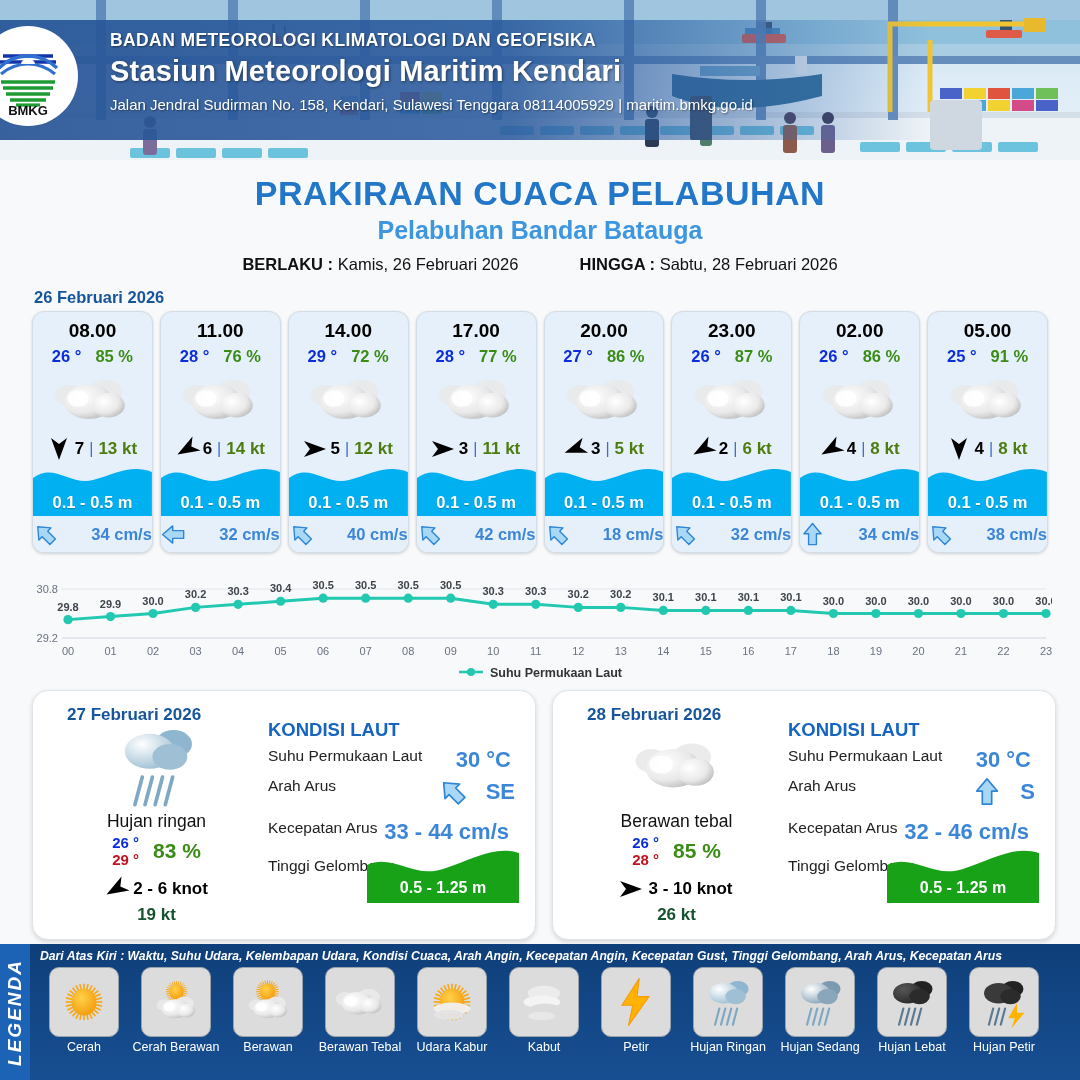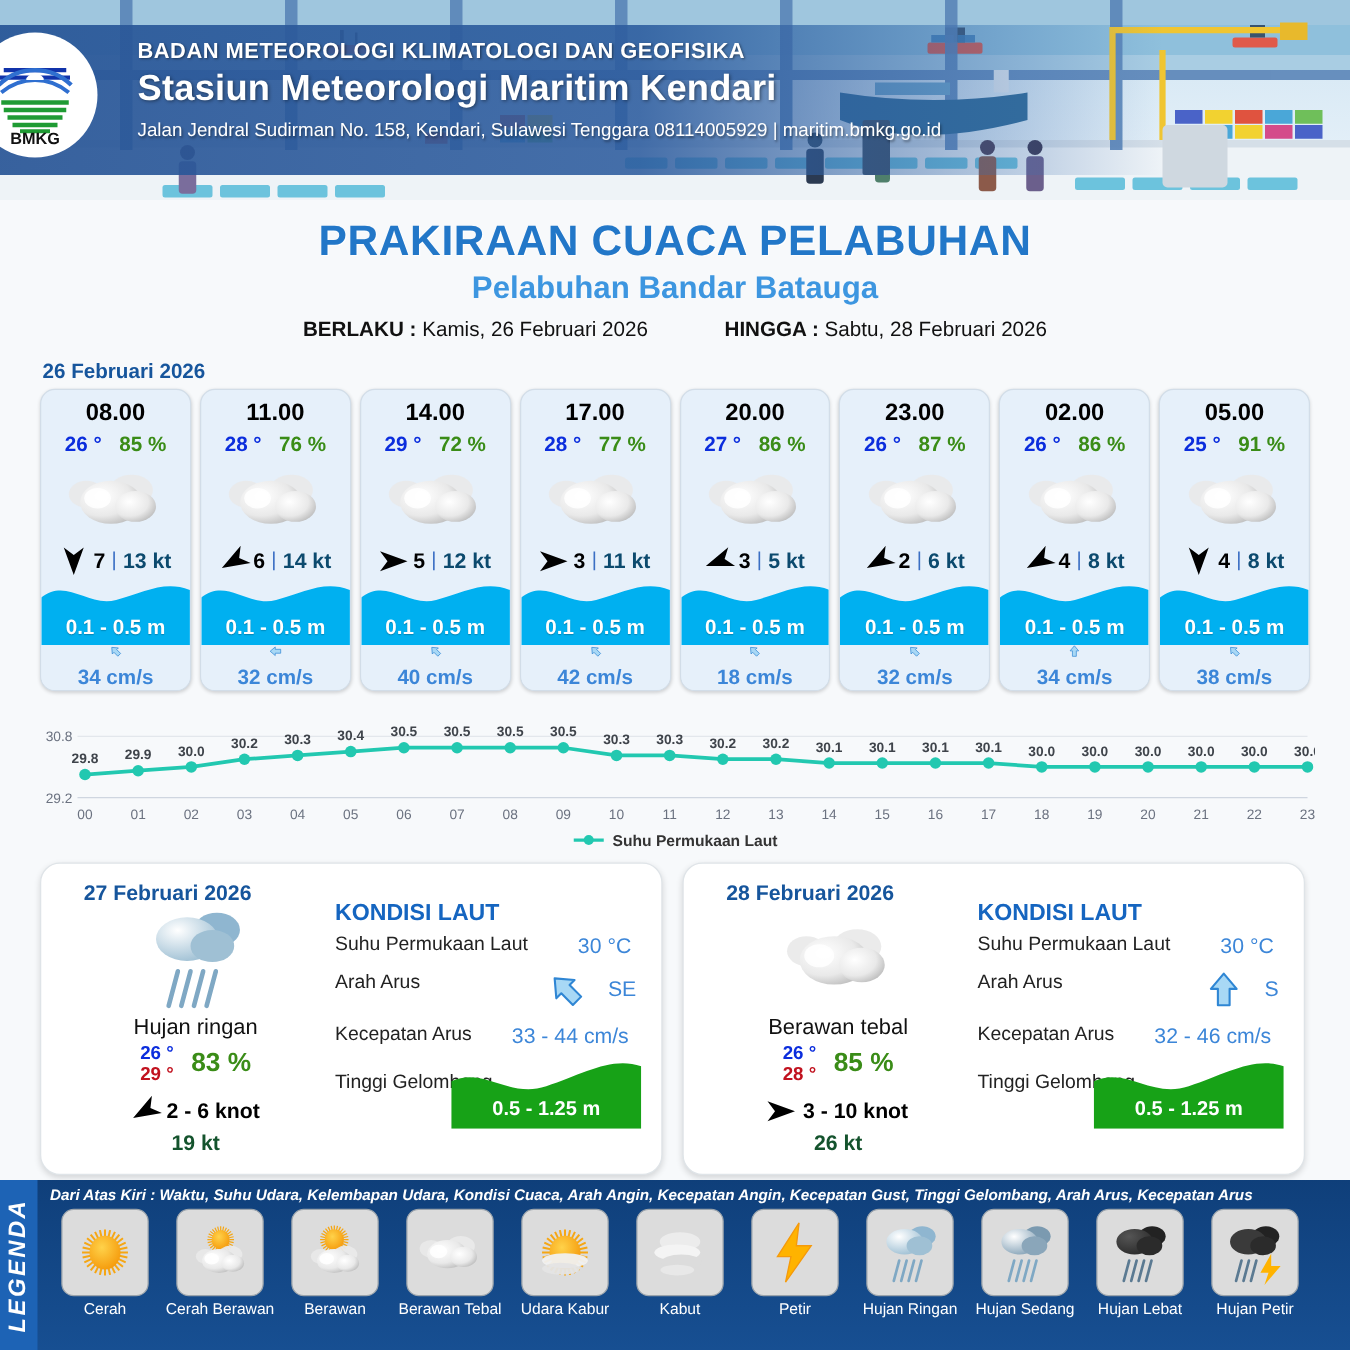--- a/index.html
+++ b/index.html
@@ -79,45 +79,45 @@
   .c-row { display: flex; justify-content: center; gap: 14px; margin-top: 5px; }
   .c-temp { font-size: 16.5px; font-weight: bold; color: #0b2ddd; }
   .c-hum { font-size: 16.5px; font-weight: bold; color: #3a8c17; }
   .c-icon { height: 62px; display: flex; align-items: center; justify-content: center; margin-top: 2px; }
   .c-wind {
     display: flex; align-items: center; justify-content: center;
     gap: 5px; height: 34px; margin-top: 2px;
   }
   .c-wdir { font-size: 17px; font-weight: bold; color: #000; }
   .c-bar { color: #3b6fc4; font-size: 16px; }
-  .c-wspd { font-size: 17px; font-weight: bold; color: #0c4a6e; }
+  .c-wspd { font-size: 17px; font-weight: bold; color: #4d7c0f; }
   .wave-block { position: relative; height: 52px; margin-top: -2px; }
   .wave-svg { position: absolute; left: 0; top: 0; width: 100%; height: 52px; display: block; }
   .wave-txt {
     position: absolute; left: 0; right: 0; bottom: 4px;
     text-align: center; font-size: 16.5px; font-weight: bold; color: #fff;
     text-shadow: 0 1px 1px rgba(0,0,0,.25);
   }
   .c-cur {
     display: flex; align-items: center; justify-content: space-between; gap: 7px;
-    height: 36px; background: #e6f0fa; flex-direction: column;
+    height: 36px; background: #e6f0fa;
   }
   .c-cur-txt { font-size: 16.5px; font-weight: bold; color: #3c86d8; }
 
   
   .chart-wrap { margin: 14px 28px 0 28px; position: relative; height: 95px; }
   .legend-line {
     text-align: center; margin-top: 4px;
     font-size: 12.5px; color: #333; font-weight: bold;
     display: flex; align-items: center; justify-content: center; gap: 6px;
   }
   .legend-swatch { display: inline-block; }
 
   
-  .dailies { display: flex; gap: 16px; padding: 10px 36px 0 32px; }
+  .dailies { display: flex; gap: 16px; padding: 10px 24px 0 32px; }
   .daily {
     flex: 1; height: 250px; background: #fff;
     border: 1px solid #dfe4e8; border-radius: 16px;
     box-shadow: 0 2px 5px rgba(0,0,0,.14);
     position: relative; padding: 14px 16px;
     display: flex;
   }
   .d-left { width: 215px; text-align: center; position: relative; }
   .d-date {
     font-size: 17px; font-weight: bold; color: #16559c;
@@ -131,21 +131,21 @@
   .d-tmax { font-size: 15px; font-weight: bold; color: #c1121f; }
   .d-hum { font-size: 21px; font-weight: bold; color: #3a8c17; }
   .d-wind { display: flex; align-items: center; justify-content: center; gap: 6px; margin-top: 7px; }
   .d-wtxt { font-size: 17px; font-weight: bold; color: #000; }
   .d-gust { font-size: 17px; font-weight: bold; color: #14532d; margin-top: 3px; }
 
   .d-right { flex: 1; position: relative; padding-left: 4px; }
   .d-title { font-size: 18.5px; font-weight: bold; color: #1565c0; margin: 14px 0 6px 0; }
   .d-kv { position: relative; height: 158px; }
   .d-k { position: absolute; left: 0; font-size: 15.5px; color: #222; }
-  .d-v { position: absolute; font-size: 17px; font-weight: normal; color: #3c86d8; }
+  .d-v { position: absolute; font-size: 22px; font-weight: bold; color: #3c86d8; }
   .sst-v { right: 8px; top: 0; }
   .cur-dir-v { right: 4px; top: 30px; display: flex; align-items: center; gap: 18px; }
   .cur-spd-v { right: 10px; top: 72px; }
   .wavebadge {
     position: absolute; right: 0; bottom: 2px; width: 152px; height: 54px;
   }
   .wavebadge-txt {
     position: absolute; left: 0; right: 0; bottom: 6px; text-align: center;
     font-size: 16px; font-weight: bold; color: #fff; margin-top: 44px;
   }

